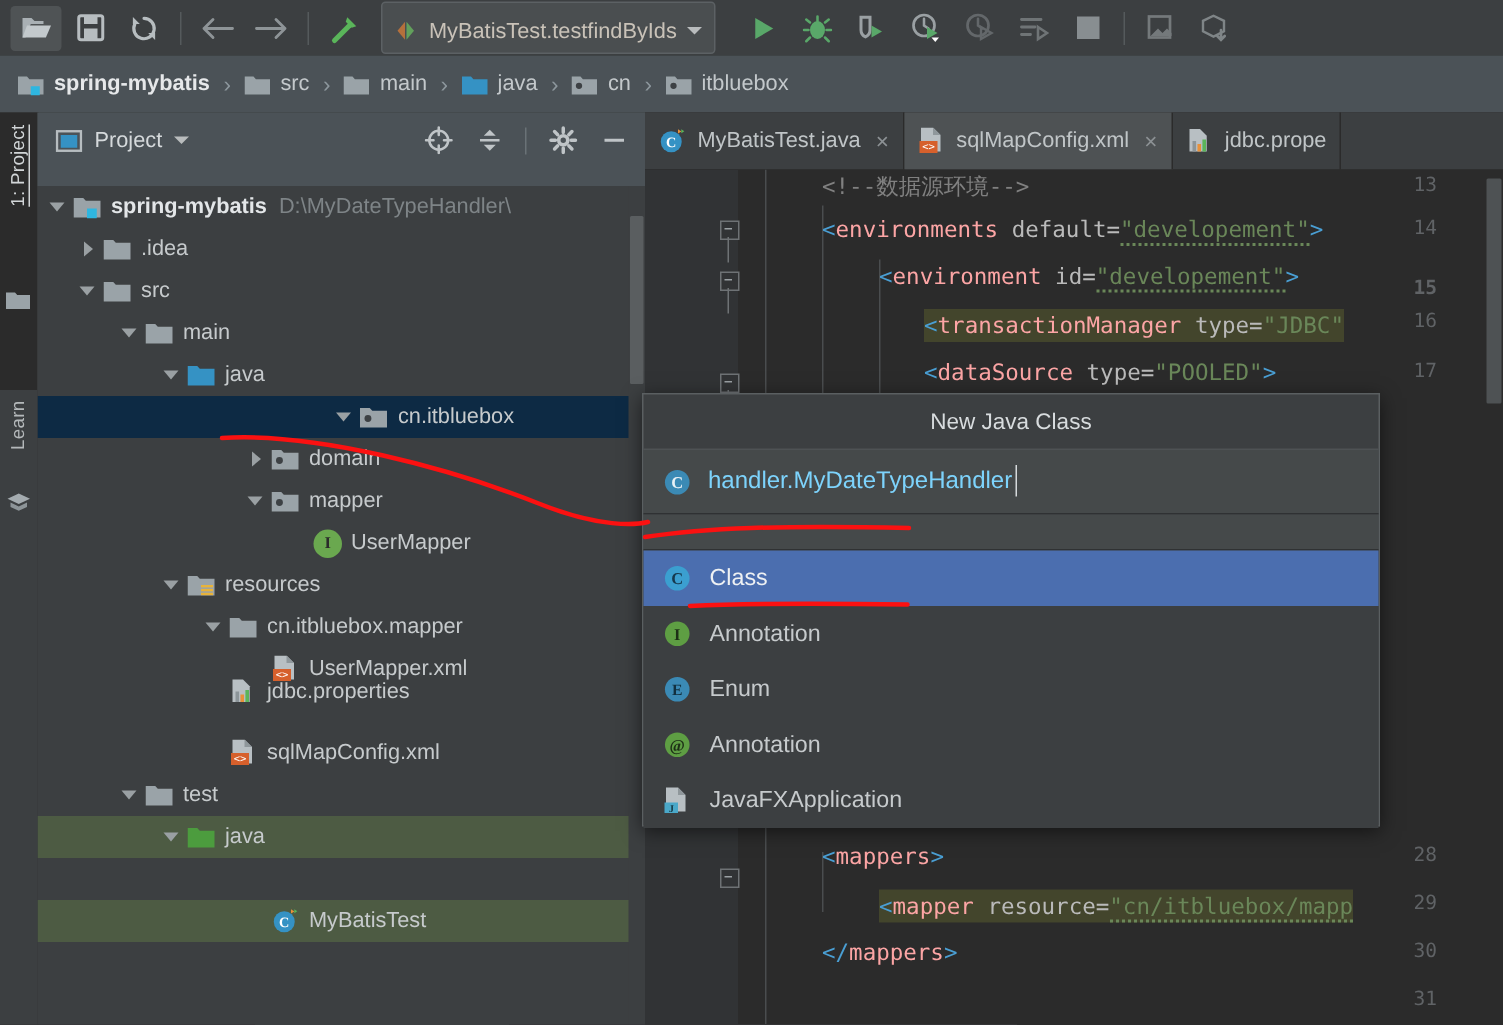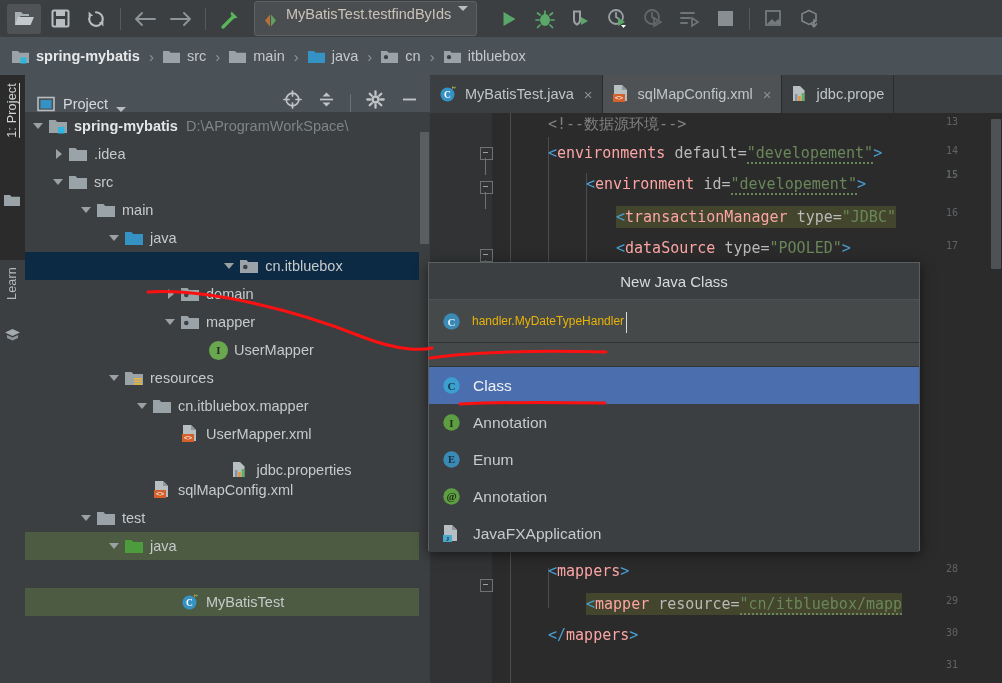--- a/index.html
+++ b/index.html
@@ -8,21 +8,21 @@
        font-size:13.5px;color:#bbbbbb;-webkit-font-smoothing:antialiased;}
   #app{position:relative;width:1002px;height:683px;overflow:hidden;background:#3c3f41;}
 
   
   .toolbar{position:absolute;left:0;top:0;width:1002px;height:37px;background:#3c3f41;
            border-bottom:1px solid #2b2b2b;display:flex;align-items:center;}
   .tb-btn{width:34px;height:30px;display:flex;align-items:center;justify-content:center;
           border-radius:3px;margin:0 1px;}
   .tb-btn.pressed{background:#4f5355;}
   .tb-sep{width:1px;height:22px;background:#555a5c;margin:0 6px;}
-  .runcfg{display:flex;height:29px;background:#4a4e50;border:1px solid #5c6164;
+  .runcfg{display:flex;align-items:center;height:29px;background:#4a4e50;border:1px solid #5c6164;
           border-radius:3px;padding:4px 8px 0 7px;margin-left:6px;gap:7px;}
   .runcfg .rc-label{color:#c9c2b8;font-size:14.5px;white-space:nowrap;}
   .caret{width:0;height:0;border-left:5px solid transparent;border-right:5px solid transparent;
          border-top:5px solid #b9bcbd;}
 
   
   .crumbs{position:absolute;left:0;top:37px;width:1002px;height:38px;background:#4b5257;
           display:flex;align-items:center;padding-left:12px;gap:0;}
   .crumb{display:flex;align-items:center;gap:6px;color:#c3c8cb;font-size:14.5px;}
   .crumb.first{font-weight:bold;color:#e6e8ea;}
@@ -30,22 +30,22 @@
 
   
   .strip{position:absolute;left:0;top:75px;width:25px;height:608px;background:#3c3f41;
          border-right:1px solid #2b2b2b;}
   .strip .seg{position:absolute;left:0;width:25px;background:#2b2b2b;}
   .vtext{position:absolute;writing-mode:vertical-rl;transform:rotate(180deg);
          font-size:12.5px;color:#b4b8ba;white-space:nowrap;letter-spacing:.2px;}
 
   
   .proj{position:absolute;left:25px;top:75px;width:405px;height:608px;background:#3c3f41;}
-  .proj-head{height:37px;background:#4b5257;display:flex;align-items:flex-end;
-             padding:0 8px 0 12px;gap:8px;}
+  .proj-head{height:37px;background:#4b5257;display:flex;align-items:center;
+             padding:0 8px 12px 12px;gap:8px;}
   .proj-title{color:#d5d9db;font-size:14.5px;}
   .ph-spacer{flex:1;}
   .ph-ic{width:26px;height:26px;display:flex;align-items:center;justify-content:center;}
   .ph-sep{width:1px;height:18px;background:#6a7277;margin:0 3px;}
   .tree{position:relative;height:571px;background:#3c3f41;overflow:hidden;}
   .row{position:relative;height:28px;display:flex;align-items:center;white-space:nowrap;
        font-size:14.5px;color:#c6cacc;}
   .row.sel{background:#0d2a44;justify-content:center;}
   .row.green{background:#4d5b43;}
   .arrow{width:13px;height:13px;flex:0 0 13px;position:relative;margin-right:3px;}
@@ -62,21 +62,21 @@
   
   .editor{position:absolute;left:430px;top:75px;width:572px;height:608px;background:#2b2b2b;}
   .tabs{height:38px;background:#3c3f41;display:flex;align-items:stretch;}
   .tab{display:flex;align-items:center;gap:7px;padding:0 9px;font-size:14.5px;color:#c0c5c7;
        border-right:1px solid #2b2b2b;position:relative;}
   .tab.active{background:#4e5254;}
   .tab .x{color:#8c9194;font-size:15px;margin-left:3px;}
   .code{position:relative;height:570px;background:#2b2b2b;overflow:hidden;
         font-family:"DejaVu Sans Mono","Liberation Mono",monospace;font-size:15px;}
   .gutter{position:absolute;left:0;top:0;width:62px;height:570px;background:#313335;}
-  .ln{position:absolute;right:44px;color:#606366;font-size:10px;
+  .ln{position:absolute;right:44px;color:#606366;font-size:13px;
       font-family:"DejaVu Sans Mono",monospace;}
   .fold{position:absolute;left:50px;width:13px;height:13px;}
   .fold .box{position:absolute;left:0;top:0;width:11px;height:11px;border:1px solid #6e7275;}
   .fold .minus{position:absolute;left:3px;top:5px;width:5px;height:1px;background:#9aa0a3;}
   .fold .stem{position:absolute;left:5px;top:11px;width:1px;height:17px;background:#6e7275;}
   .codeline{position:absolute;left:70px;white-space:pre;color:#a9b7c6;}
   .k{color:#fca5a5;}   
   .br{color:#4a9fd4;}  
   .at{color:#bababa;}  
   .s{color:#6a8759;}   
@@ -87,21 +87,21 @@
   .esb{position:absolute;right:0;top:0;width:12px;height:570px;}
   .esb-thumb{position:absolute;right:1px;width:10px;background:#4e5254;border-radius:1px;}
 
   
   .popup{position:absolute;left:428px;top:262px;width:490px;height:287px;
          background:#3c3f41;border:1px solid #5a5f61;box-shadow:0 3px 12px rgba(0,0,0,.55);}
   .pop-title{height:36px;display:flex;align-items:center;justify-content:center;
              font-size:15px;color:#d8dcde;border-bottom:1px solid #4e5254;}
   .pop-input{height:42px;display:flex;align-items:center;gap:10px;padding:0 12px;
              background:#45494a;border-bottom:1px solid #2f3133;}
-  .pop-input .txt{font-size:12px;color:#eab308;position:relative;}
+  .pop-input .txt{font-size:16px;color:#7dd3fc;position:relative;}
   .pop-input .txt::after{content:"";position:absolute;right:-3px;top:-2px;width:1px;height:21px;
              background:#d5d9db;}
   .pop-gap{height:23px;background:#45494a;border-bottom:1px solid #303233;}
   .pop-list{background:#3c3f41;}
   .pop-item{height:37px;display:flex;align-items:center;gap:11px;padding-left:12px;
             font-size:15.5px;color:#c6cacc;}
   .pop-item.sel{background:#4b6eaf;color:#eef1f3;}
 
   
   .ico{flex:0 0 auto;display:inline-flex;align-items:center;justify-content:center;}
@@ -402,21 +402,21 @@
 
       <div class="row" style="position:absolute;top:0;left:0;right:0;padding-left:8px;">
         <span class="arrow d"></span>
         <span class="ico">
           <svg width="19" height="16" viewBox="0 0 19 16">
               <path d="M0 2h6.5l1.7 1.9H18V15H0z" fill="#9aa3a8"></path>
               <rect x="9" y="9" width="6.5" height="6.5" fill="#2eb6e0"></rect>
             </svg>
         </span>
         <span class="lbl bold">spring-mybatis</span>
-        <span class="path">D:\AProgramWorkSpace\</span>
+        <span class="path">D:\MyDateTypeHandler\</span>
       </div>
 
       <div class="row" style="position:absolute;top:28px;left:0;right:0;padding-left:28px;">
         <span class="arrow r"></span>
         <span class="ico">
           <svg width="19" height="16" viewBox="0 0 19 16">
               <path d="M0 2h6.5l1.7 1.9H18V15H0z" fill="#9aa3a8"></path>
             </svg>
         </span>
         <span class="lbl">.idea</span>
@@ -518,21 +518,21 @@
           <svg width="19" height="18" viewBox="0 0 19 18">
               <path d="M2 0h8l5 5v11H2z" fill="#b8bfc3"></path>
               <path d="M10 0l5 5h-5z" fill="#8f979b"></path>
               <rect x="1" y="9" width="12" height="8" fill="#d6602c"></rect>
               <text x="7" y="15.3" font-size="7" fill="#fff" text-anchor="middle" font-family="monospace">&lt;&gt;</text>
             </svg>
         </span>
         <span class="lbl">UserMapper.xml</span>
       </div>
 
-      <div class="row" style="position:absolute;top:344px;left:0;right:0;padding-left:128px;justify-content:center;">
+      <div class="row" style="position:absolute;top:323px;left:0;right:0;padding-left:128px;">
         <span class="ico">
           <svg width="19" height="18" viewBox="0 0 19 18">
               <path d="M2 1h7l4.5 4.5V16H2z" fill="#b8bfc3"></path>
               <rect x="4" y="9" width="2.4" height="7" fill="#8b9498"></rect>
               <rect x="7.3" y="11" width="2.4" height="5" fill="#e8913a"></rect>
               <rect x="10.6" y="8" width="2.4" height="8" fill="#5ab55a"></rect>
             </svg>
         </span>
         <span class="lbl">jdbc.properties</span>
       </div>
@@ -657,21 +657,21 @@
           <div class="box"></div>
           <div class="minus"></div>
         </div>
 
       <div class="ln" style="top:3px;">13</div>
       <div class="codeline cm" style="top:2px;left:118px;">&lt;!--数据源环境--&gt;</div>
 
       <div class="ln" style="top:32px;">14</div>
       <div class="codeline" style="top:31px;left:118px;"><span class="br">&lt;</span><span class="k">environments</span> <span class="at">default=</span><span class="s wavy">"developement"</span><span class="br">&gt;</span></div>
 
-      <div class="ln" style="top:56px;font-weight:bold;">15</div>
+      <div class="ln" style="top:72px;font-weight:bold;">15</div>
       <div class="codeline" style="top:62px;left:156px;"><span class="br">&lt;</span><span class="k">environment</span> <span class="at">id=</span><span class="s wavy">"developement"</span><span class="br">&gt;</span></div>
 
       <div class="ln" style="top:94px;">16</div>
       <div class="codeline hl" style="top:93px;left:186px;padding:2px 0;"><span class="br">&lt;</span><span class="k">transactionManager</span> <span class="at">type=</span><span class="s">"JDBC"</span></div>
 
       <div class="ln" style="top:127px;">17</div>
       <div class="codeline" style="top:126px;left:186px;"><span class="br">&lt;</span><span class="k">dataSource</span> <span class="at">type=</span><span class="s">"POOLED"</span><span class="br">&gt;</span></div>
 
       <div class="codeline" style="top:158px;left:186px;"><span class="br">&lt;</span><span class="k">property</span> <span class="at">name=</span><span class="s">"driver"</span> <span class="at">val</span></div>
       <div class="codeline hl" style="top:190px;left:186px;padding:2px 0;"><span class="s">"</span> <span class="at">value=</span></div>

